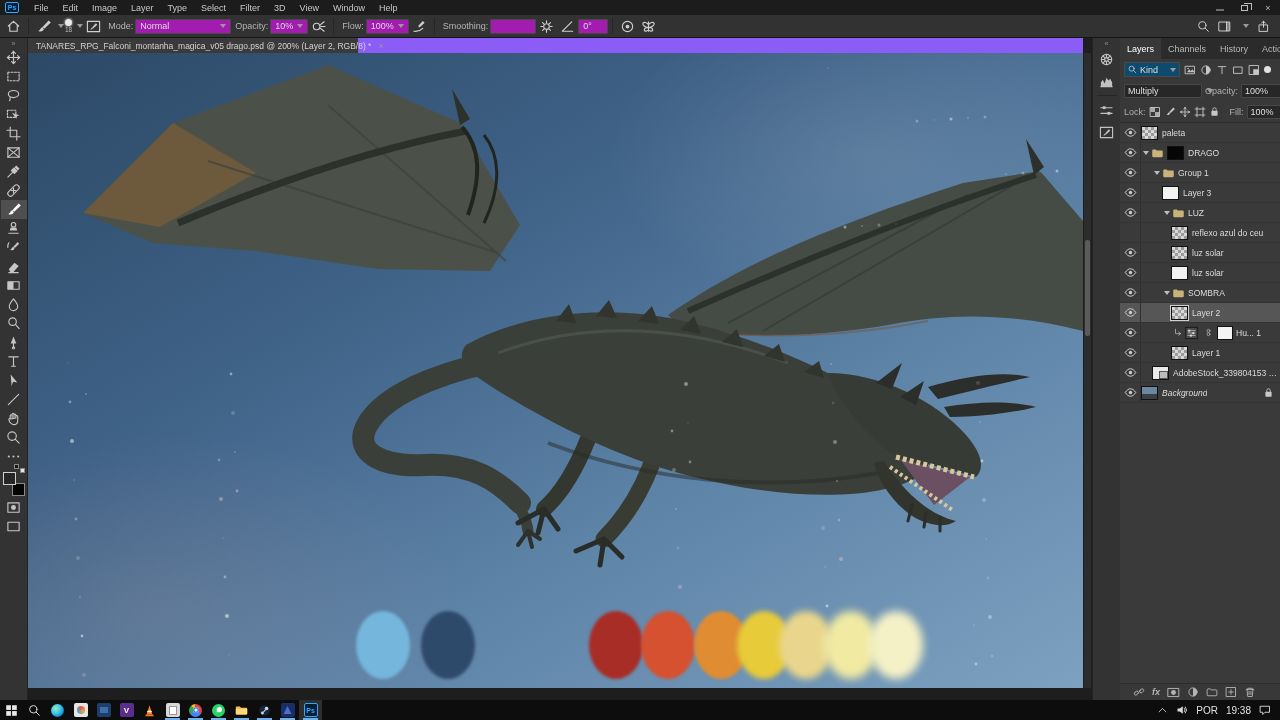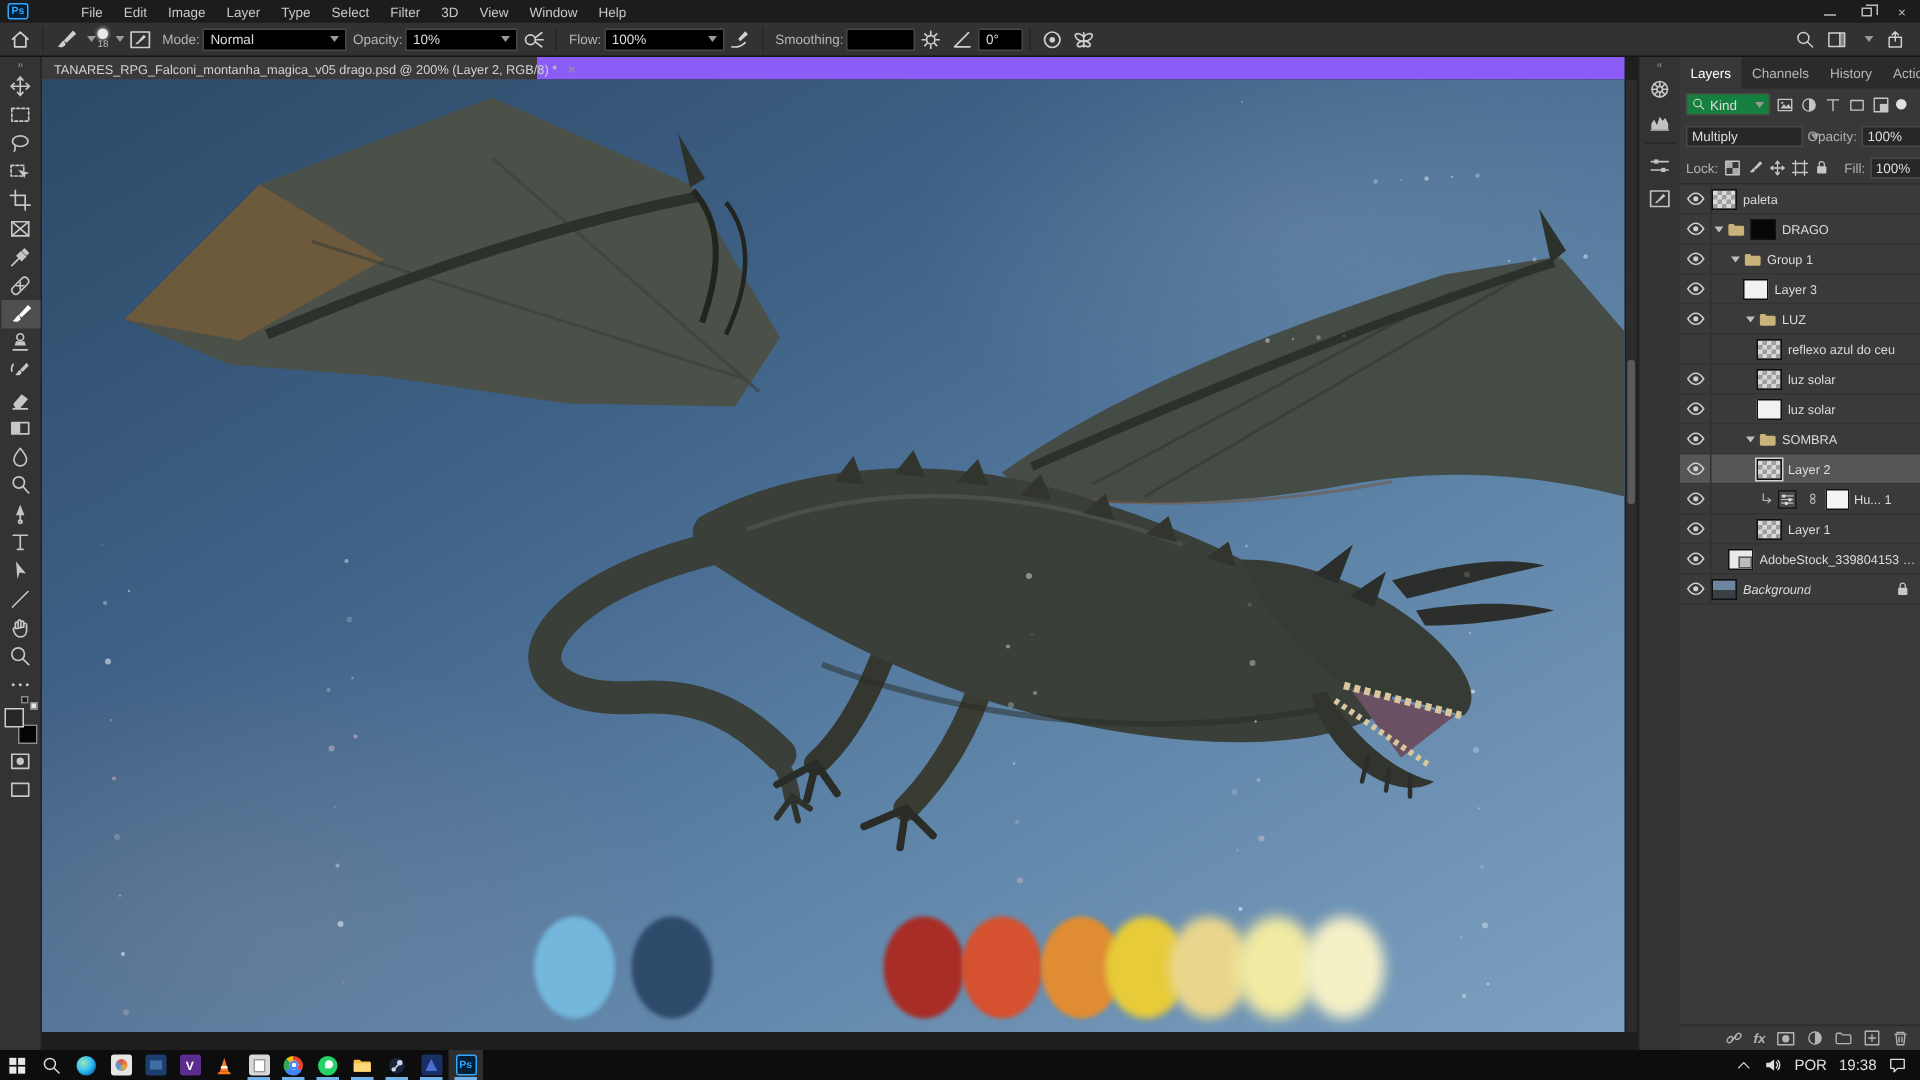--- a/index.html
+++ b/index.html
@@ -6,35 +6,35 @@
   *{box-sizing:border-box;user-select:none;}
   .app{position:relative;width:1280px;height:720px;background:#1e1e1e;
        font-family:"Liberation Sans",sans-serif;color:#cccccc;overflow:hidden;font-size:9px;}
 
   
   .titlebar{position:absolute;top:0;left:0;right:0;height:15px;background:#1c1c1c;
             display:flex;align-items:center;z-index:30;}
   .ps-badge{width:14px;height:11px;margin:0 8px 0 5px;background:#001e36;border:1px solid #31a8ff;
             border-radius:2px;color:#31a8ff;font-size:7px;font-weight:bold;
             display:flex;align-items:center;justify-content:center;}
-  .menus{display:flex;height:100%;margin-left:20px;}
+  .menus{display:flex;height:100%;}
   .menu-item{padding:0 7px;display:flex;align-items:center;color:#c8c8c8;cursor:default;}
   .win-controls{margin-left:auto;display:flex;height:100%;}
   .win-btn{width:24px;display:flex;align-items:center;justify-content:center;color:#bbb;}
   .restore-glyph{position:relative;width:7px;height:6px;border:1px solid #bbb;}
   .restore-glyph:before{content:"";position:absolute;left:2px;top:-3px;width:7px;height:6px;border:1px solid #bbb;border-bottom:none;border-left:none;}
 
   
   .optionsbar{position:absolute;top:15px;left:0;right:0;height:23px;background:#323232;
               border-bottom:1px solid #141414;display:flex;align-items:center;z-index:29;padding-left:3px;}
   .osep{width:1px;height:16px;background:#252525;margin:0 4px;}
   .obtn{display:flex;align-items:center;justify-content:center;padding:0 3px;color:#cfcfcf;height:100%;}
   .olabel{color:#b5b5b5;margin:0 2px 0 4px;}
-  .obox{background:#000000;border:1px solid #484848;border-radius:1px;height:15px;
-        display:flex;align-items:center;padding:0 4px;color:#dedede;gap:37px;}
+  .obox{background:#a21caf;border:1px solid #484848;border-radius:1px;height:15px;
+        display:flex;align-items:center;padding:0 4px;color:#dedede;}
   .caret{width:0;height:0;border-left:3px solid transparent;border-right:3px solid transparent;
          border-top:4px solid #9a9a9a;margin-left:4px;}
   .brush-tip{display:flex;flex-direction:column;align-items:center;line-height:1;margin:0 1px;}
   .brush-tip .dot{width:7px;height:7px;border-radius:50%;background:#e8e8e8;box-shadow:0 0 2px 1px rgba(255,255,255,.4);}
   .brush-tip .num{font-size:6.5px;color:#bbb;margin-top:1px;}
   .opt-right{margin-left:auto;display:flex;align-items:center;gap:8px;padding-right:10px;color:#cfcfcf;}
 
   
   .workspace{position:absolute;top:38px;left:0;right:0;bottom:20px;}
 
@@ -81,21 +81,21 @@
              border-left:1px solid #232323;display:flex;flex-direction:column;align-items:center;}
   .ds-btn{width:26px;height:22px;display:flex;align-items:center;justify-content:center;color:#c2c2c2;}
   .ds-sep{width:20px;height:1px;background:#262626;margin:3px 0;}
 
   .panels{position:absolute;left:1120px;top:0;width:160px;bottom:0;background:#383838;
           display:flex;flex-direction:column;}
   .ptabs{height:21px;background:#2b2b2b;display:flex;align-items:stretch;font-size:9px;}
   .ptab{padding:0 7px;display:flex;align-items:center;color:#b8b8b8;}
   .ptab.active{background:#383838;color:#ffffff;}
   .prow{display:flex;align-items:center;padding:0 4px;gap:3px;height:21px;}
-  .searchbox{display:flex;align-items:center;background:#15803d;border:1px solid #4a4a4a;
+  .searchbox{display:flex;align-items:center;background:#0c4a6e;border:1px solid #4a4a4a;
              border-radius:1px;height:15px;padding:0 3px;gap:3px;width:56px;color:#ddd;}
   .ficon{display:flex;align-items:center;justify-content:center;width:13px;color:#c6c6c6;}
   .reddot{width:7px;height:7px;border-radius:50%;background:#e3e0e0;margin-left:1px;}
   .plabel{color:#b0b0b0;}
   .valbox{background:#272727;border:1px solid #484848;border-radius:1px;height:14px;
           display:flex;align-items:center;padding:0 3px;color:#dedede;gap:48px;}
   .lockrow .ficon{width:12px;}
 
   .lrows{flex:1;border-top:1px solid #2d2d2d;overflow:hidden;background:#3a3a3a;}
   .lrow{height:20px;display:flex;align-items:center;border-bottom:1px solid #333333;color:#dcdcdc;font-size:8.5px;}
@@ -124,21 +124,21 @@
   .lrow[data-thumb="white"] .thumb{background:#f2f2f2;}
   .lrow[data-thumb="photo"] .thumb{background:linear-gradient(#6c86a0 55%,#3a3f46 55%);position:relative;}
   .lrow[data-thumb="smart"] .thumb{background:#e9e9e9;position:relative;}
   .lrow[data-thumb="smart"] .thumb:after{content:"";position:absolute;right:0;bottom:0;width:7px;height:6px;background:#bcbcbc;border:1px solid #555;}
   .lrow.selected .thumb{outline:1px solid #d0d0d0;}
   .lname{white-space:nowrap;overflow:hidden;text-overflow:ellipsis;}
   .lrow.italic .lname{font-style:italic;}
   .lock-badge{display:none;}
   .lrow.has-lock .lock-badge{display:flex;margin-left:auto;margin-right:6px;color:#c9c9c9;}
   .pbottom{height:17px;border-top:1px solid #2c2c2c;display:flex;align-items:center;justify-content:flex-end;
-           gap:7px;padding-right:7px;color:#b4b4b4;background:#383838;}
+           gap:7px;padding-right:24px;color:#b4b4b4;background:#383838;}
 
   
   .taskbar{position:absolute;left:0;right:0;bottom:0;height:20px;background:#0d0d0d;display:flex;align-items:center;z-index:40;}
   .tb-app{position:relative;width:23px;height:20px;display:flex;align-items:center;justify-content:center;}
   .tb-app.running:after{content:"";position:absolute;bottom:0;left:4px;right:4px;height:2px;background:#6fb1e8;}
   .tb-app.active{background:#2e2e2e;}
   .chip{display:flex;align-items:center;justify-content:center;width:14px;height:14px;border-radius:2px;
         font-size:8px;font-weight:bold;color:#fff;}
   .ic-chrome{width:13px;height:13px;border-radius:50%;
      background:conic-gradient(#ea4335 0 33%,#4285f4 33% 66%,#34a853 66% 88%,#fbbc05 88% 100%);position:relative;}

